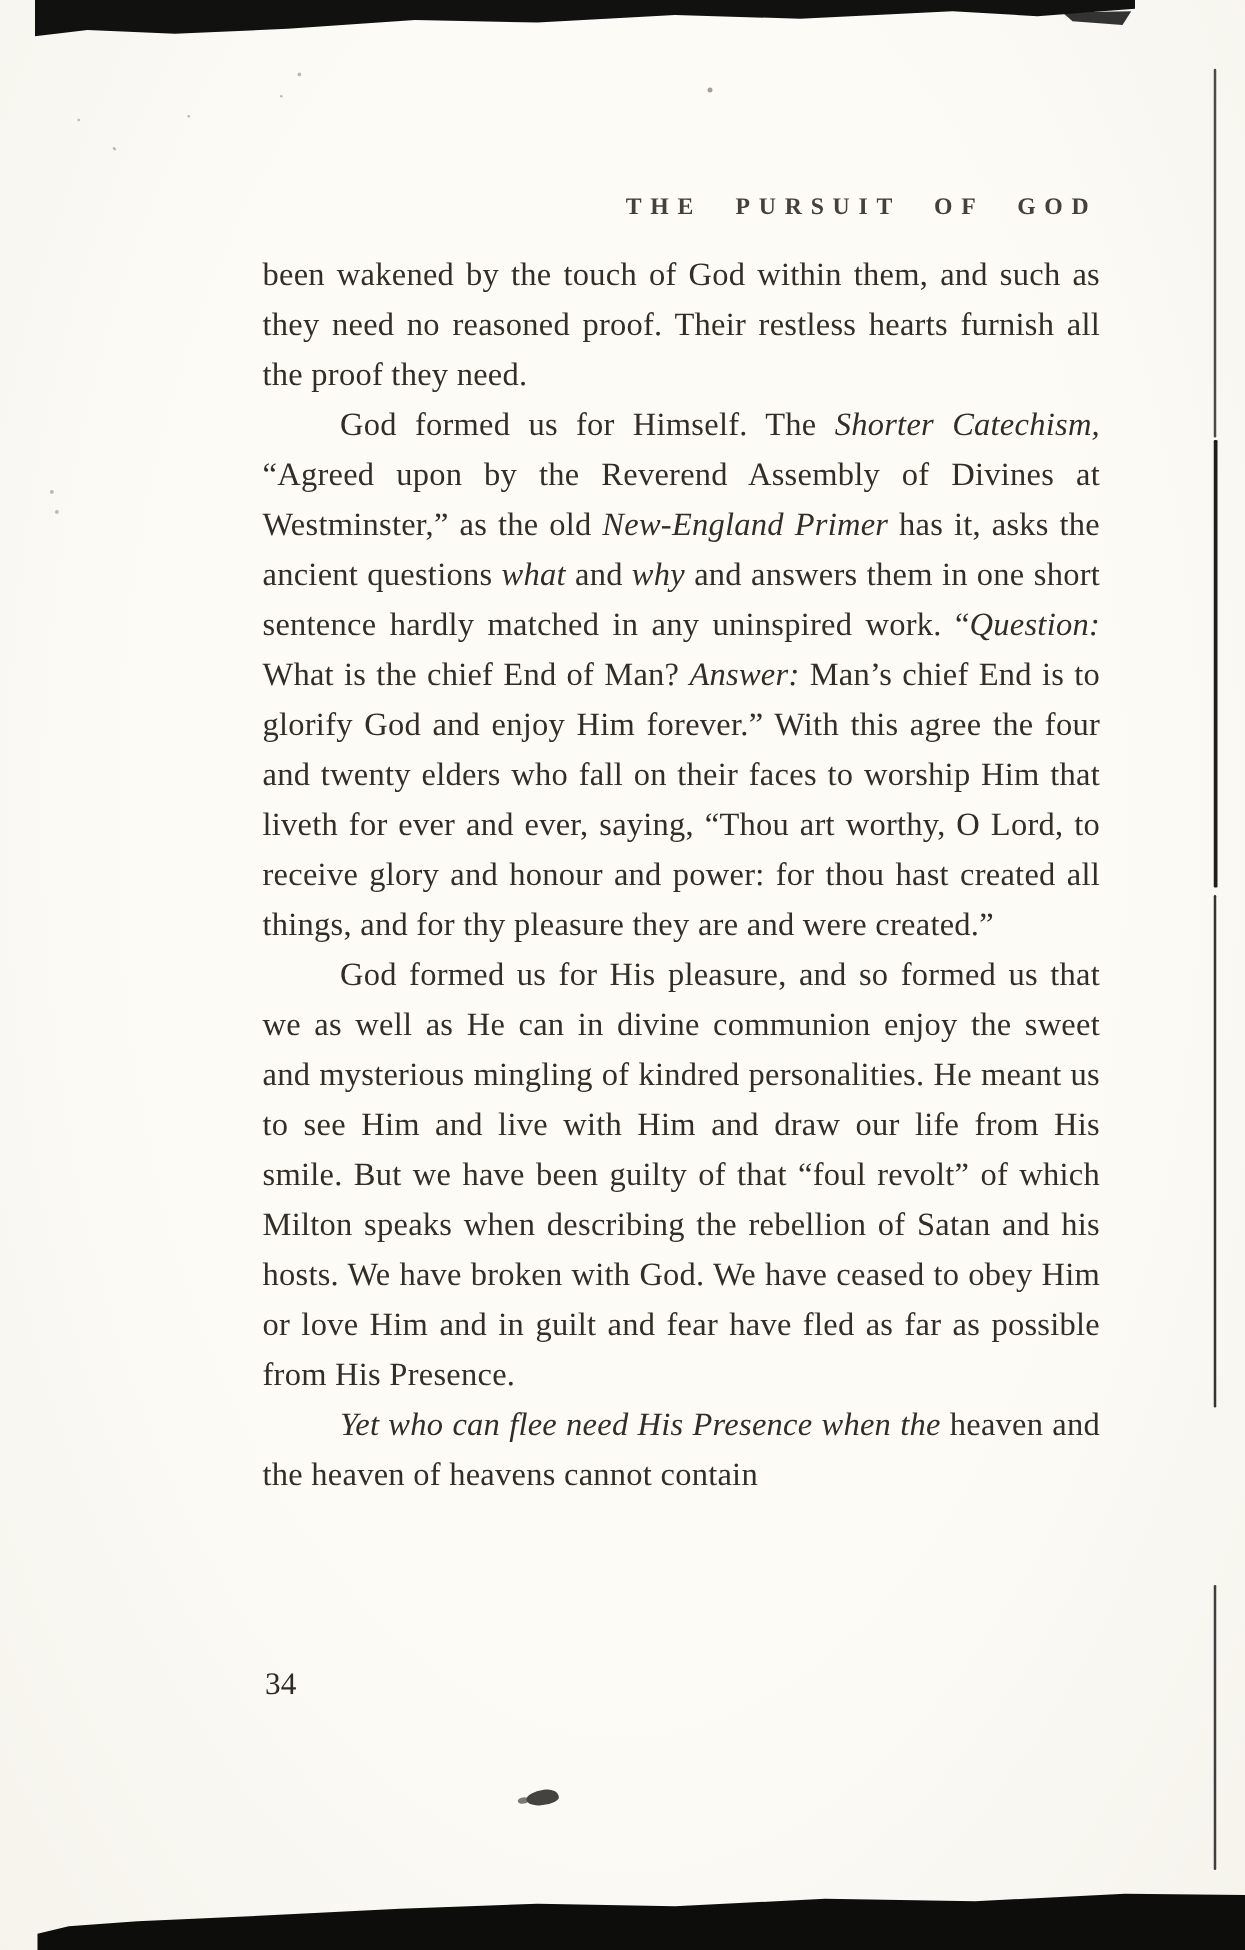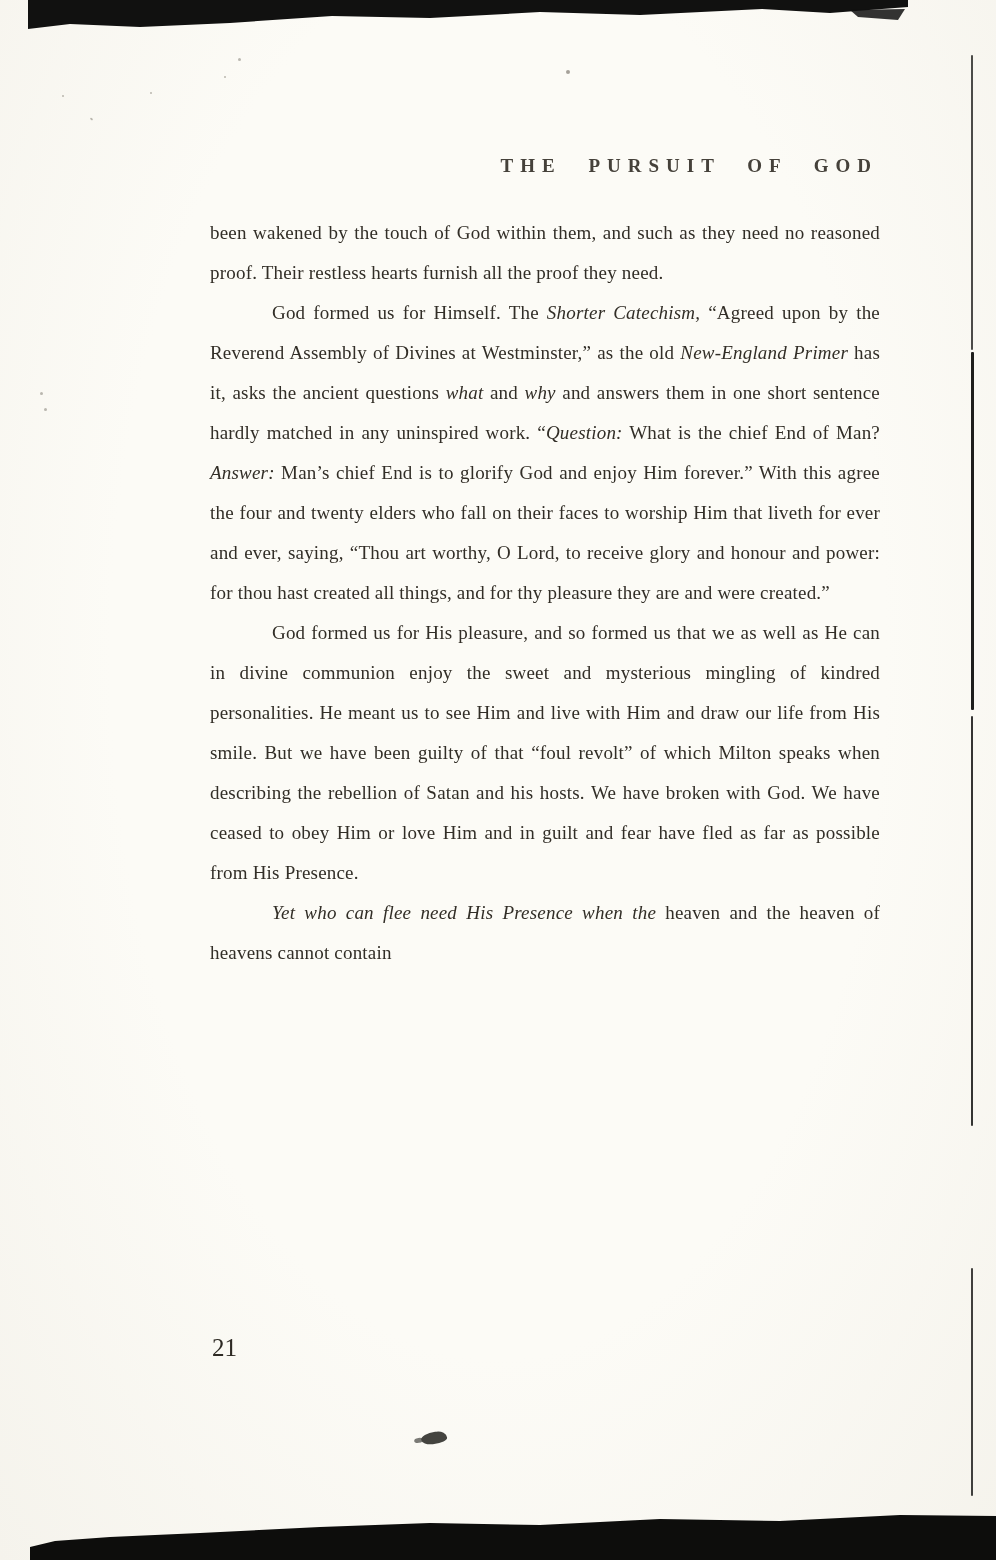--- a/index.html
+++ b/index.html
@@ -49,26 +49,25 @@
     word-spacing: 15px;
     color: #45413a;
     white-space: nowrap;
   }
 
   .body-text {
     position: absolute;
     top: 200px;
     left: 210px;
     width: 670px;
-    font-size: 19px;
+    font-size: 26px;
     line-height: 40px;
     letter-spacing: 0.2px;
     color: var(--ink, #322e27);
     text-align: justify;
-    margin-top: 13px;
   }
   .body-text p { margin: 0; }
   .body-text p.indent { text-indent: 62px; }
   .body-text em { font-style: italic; }
 
   .page-number {
     position: absolute;
     top: 1334px;
     left: 212px;
     font-size: 25px;
@@ -137,21 +136,21 @@
 
   <div class="running-header">THE PURSUIT OF GOD</div>
 
   <div class="body-text" id="paragraphs">
       <p class="para"><span>been wakened by the touch of God within them, and such as they need no reasoned proof. Their restless hearts furnish all the proof they need.</span></p>
       <p class="para indent"><span>God formed us for Himself. The </span><em>Shorter Catechism,</em><span> “Agreed upon by the Reverend Assembly of Divines at Westminster,” as the old </span><em>New-England Primer</em><span> has it, asks the ancient questions </span><em>what</em><span> and </span><em>why</em><span> and answers them in one short sentence hardly matched in any uninspired work. “</span><em>Question:</em><span> What is the chief End of Man? </span><em>Answer:</em><span> Man’s chief End is to glorify God and enjoy Him forever.” With this agree the four and twenty elders who fall on their faces to worship Him that liveth for ever and ever, saying, “Thou art worthy, O Lord, to receive glory and honour and power: for thou hast created all things, and for thy pleasure they are and were created.”</span></p>
       <p class="para indent"><span>God formed us for His pleasure, and so formed us that we as well as He can in divine communion enjoy the sweet and mysterious mingling of kindred personalities. He meant us to see Him and live with Him and draw our life from His smile. But we have been guilty of that “foul revolt” of which Milton speaks when describing the rebellion of Satan and his hosts. We have broken with God. We have ceased to obey Him or love Him and in guilt and fear have fled as far as possible from His Presence.</span></p>
       <p class="para indent"><em>Yet who can flee need His Presence when the</em><span> heaven and the heaven of heavens cannot contain</span></p>
     </div>
 
-  <div class="page-number">21</div>
+  <div class="page-number">34</div>
 
   <div class="smudge"></div>
 
   <svg class="scan-bottom" width="996" height="50" viewBox="0 0 996 50" xmlns="http://www.w3.org/2000/svg">
     <polygon fill="#0d0d0c" points="30,50 996,50 996,6 900,5 780,11 660,9 540,15 430,13 320,17 200,23 110,27 55,31 30,37"></polygon>
   </svg>
 
 </div>
 
 </body></html>

